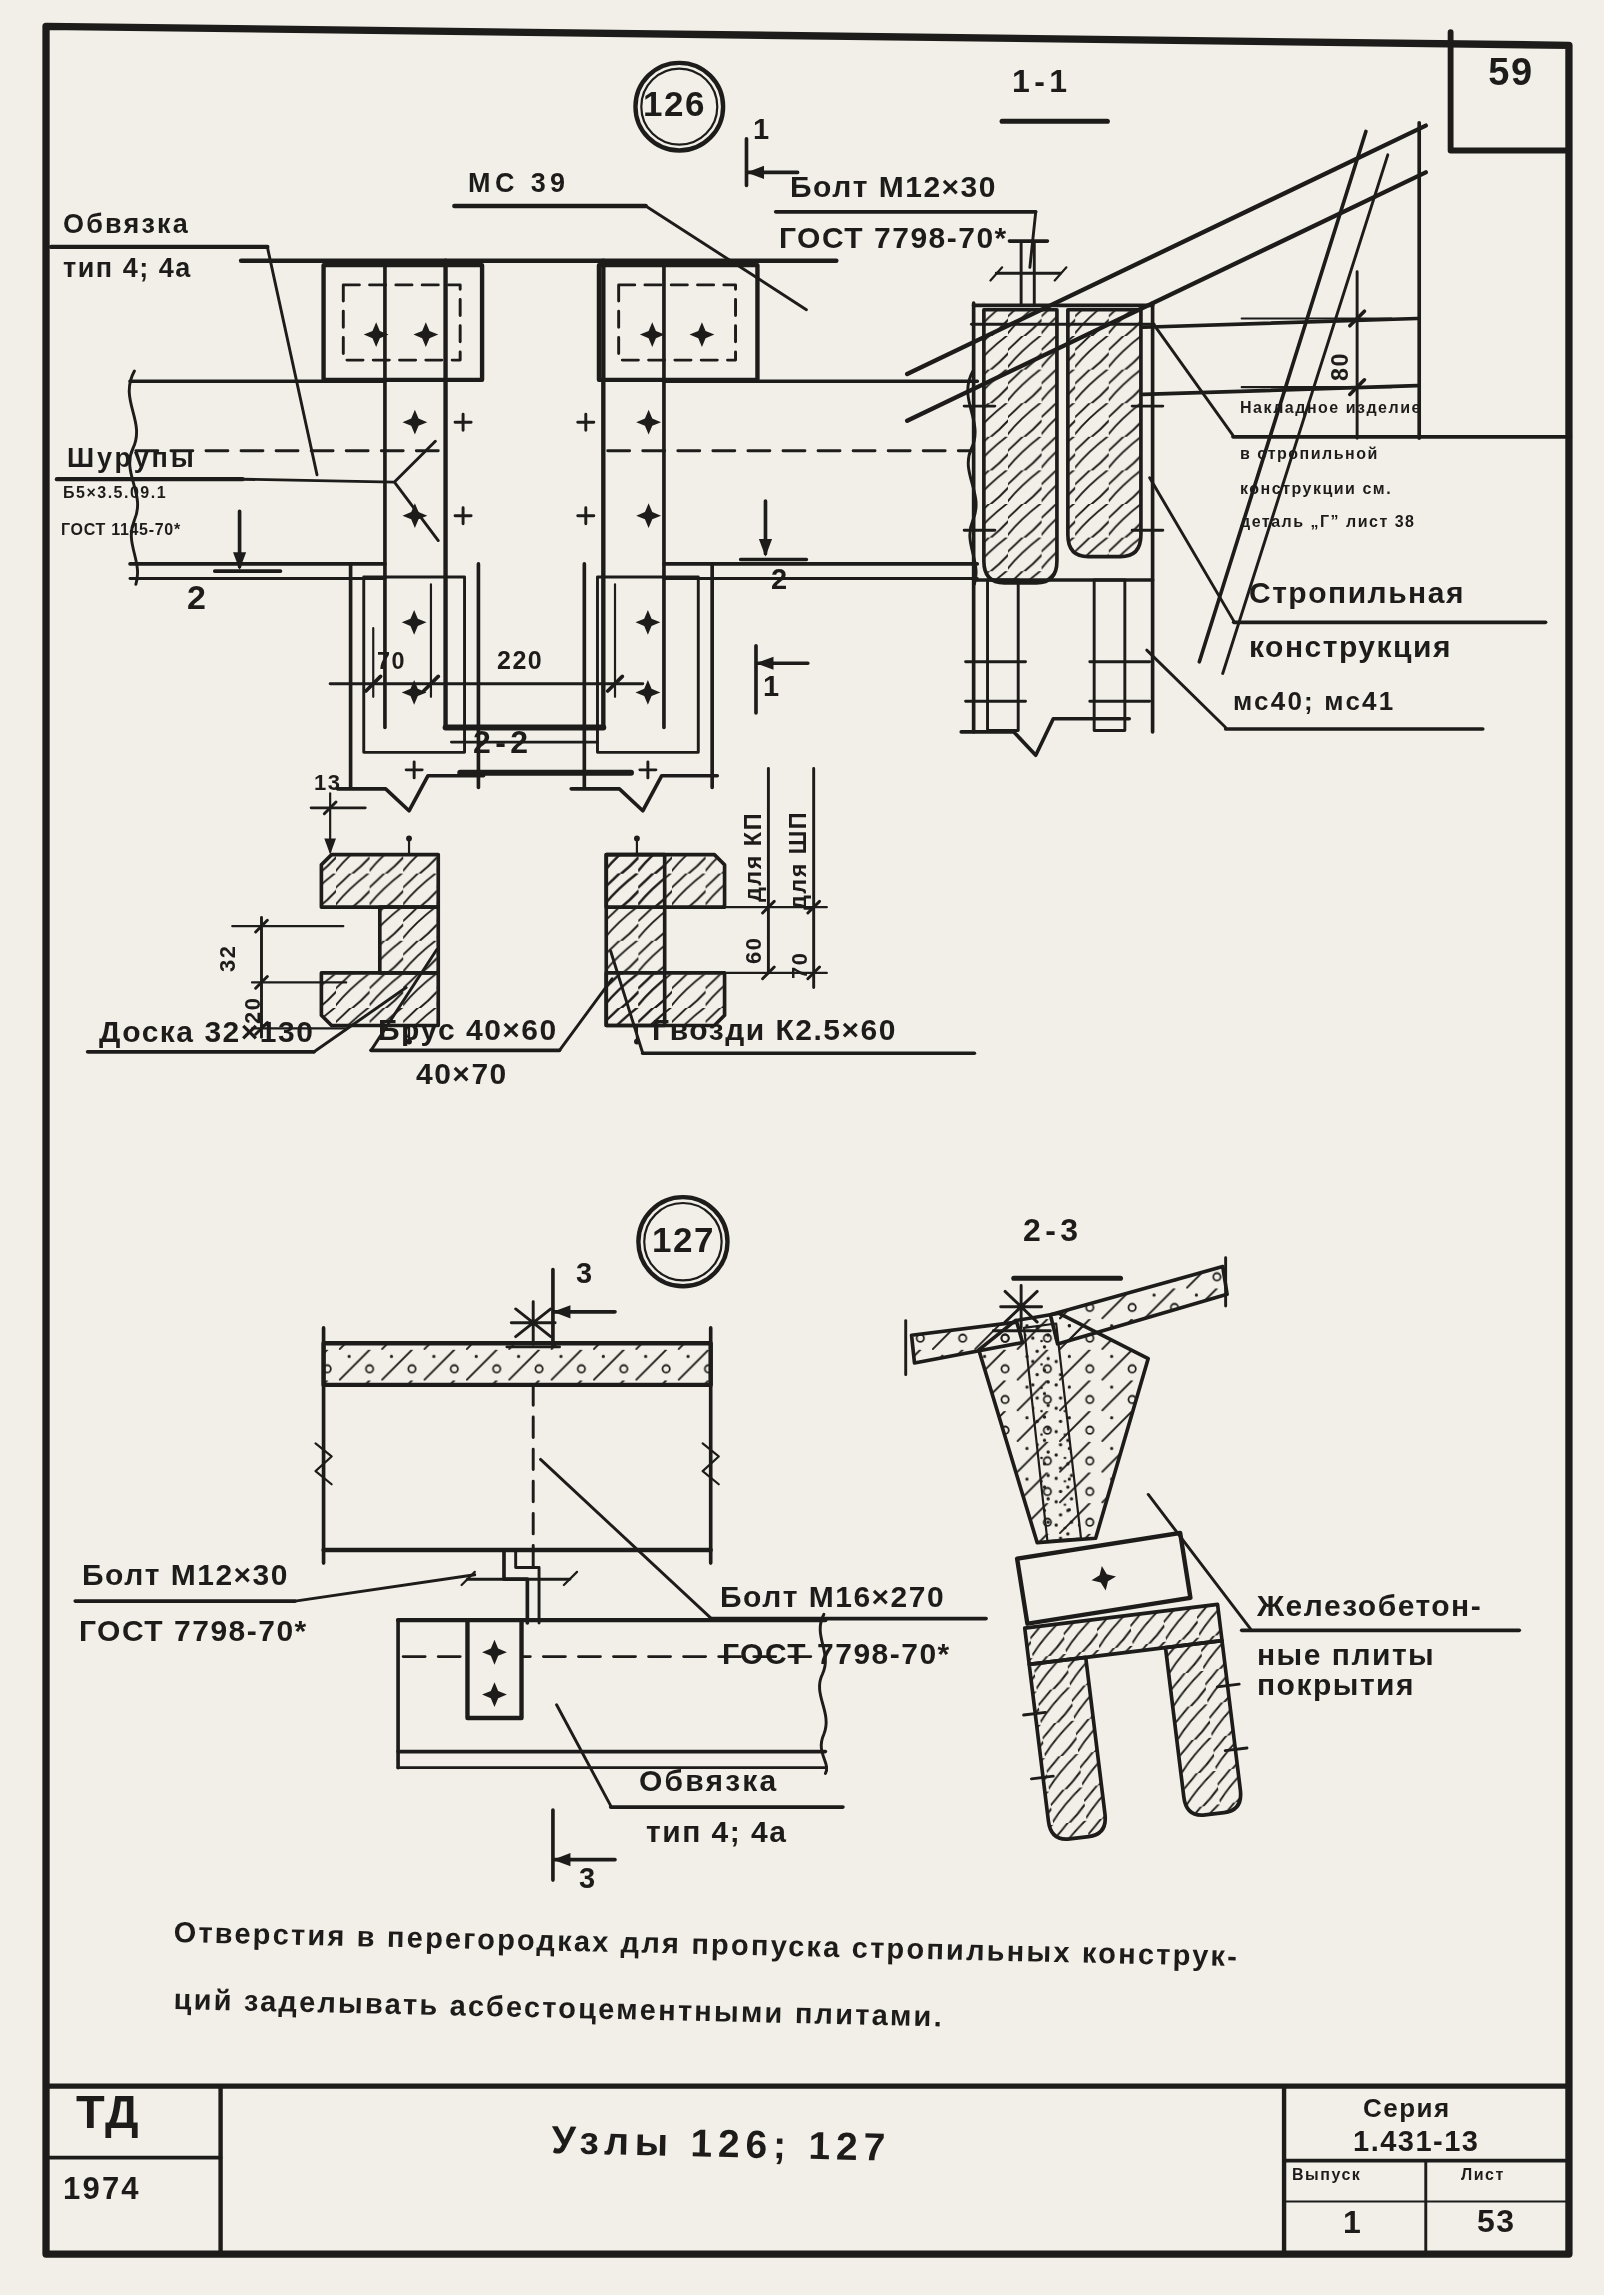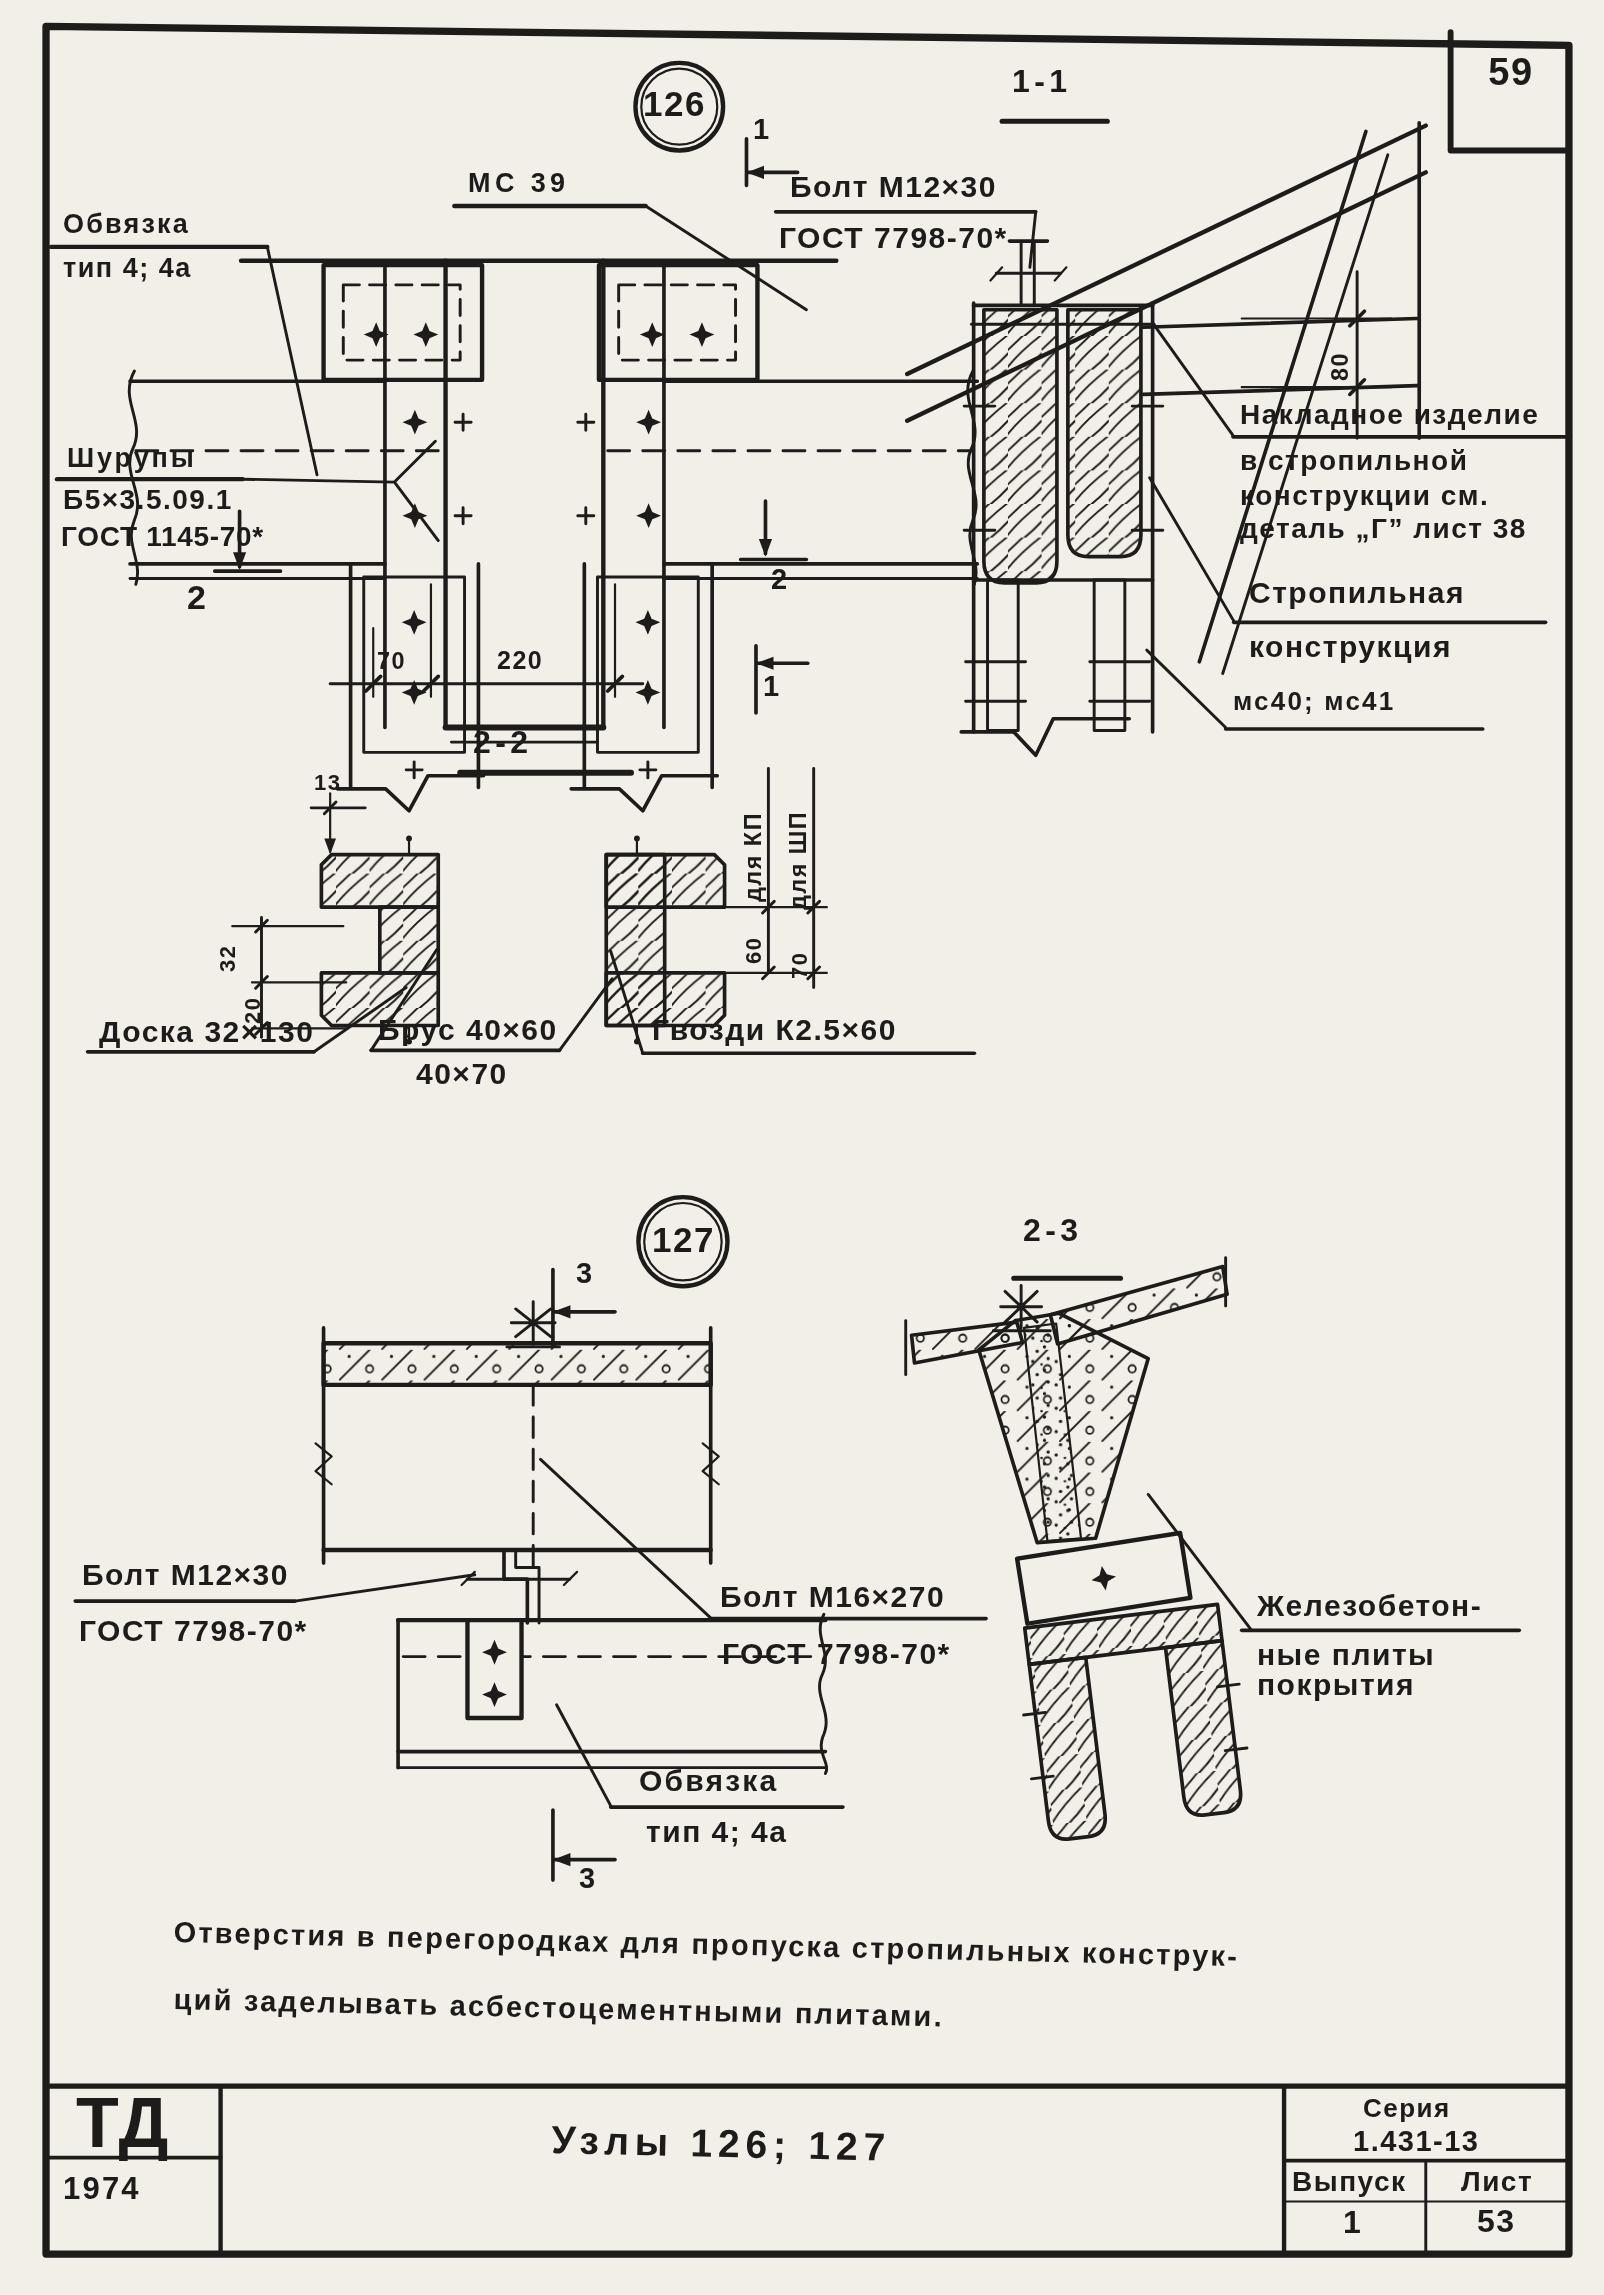--- a/index.html
+++ b/index.html
@@ -13,24 +13,24 @@
   svg.linework{position:absolute;left:0;top:0;}
   .t{
     position:absolute;
     font-family:"Liberation Sans",sans-serif;
     font-weight:700;
     color:#1d1c1a;
     letter-spacing:1.5px;
     white-space:nowrap;
     line-height:1.05;
   }
-  .s30{font-size:22px}.s32{font-size:23.4px}.s33{font-size:28px}.s34{font-size:25px}
+  .s30{font-size:22px}.s32{font-size:23.4px}.s33{font-size:16px}.s34{font-size:25px}
   .s35{font-size:30px}.s36{font-size:26px}.s37{font-size:27px}.s40{font-size:29px}
   .s44{font-size:32px}.s46{font-size:34px}.s48{font-size:35px}.s52{font-size:38px}
-  .s54{font-size:39px}.s62{font-size:31px}.s88{font-size:70px}
+  .s54{font-size:39px}.s62{font-size:31px}.s88{font-size:47px}
   .ls1{letter-spacing:0.7px}.ls3{letter-spacing:2.2px}.ls4{letter-spacing:2.9px}
   .ls6{letter-spacing:4.4px}.ls8{letter-spacing:5.8px}
   .rot{transform:rotate(-90deg);transform-origin:0 0;}
   .tilt{transform:rotate(1.3deg);transform-origin:0 0;}
   .ctr{text-align:center}
 </style>
 </head>
 <body>
 
 <div class="sheet">

